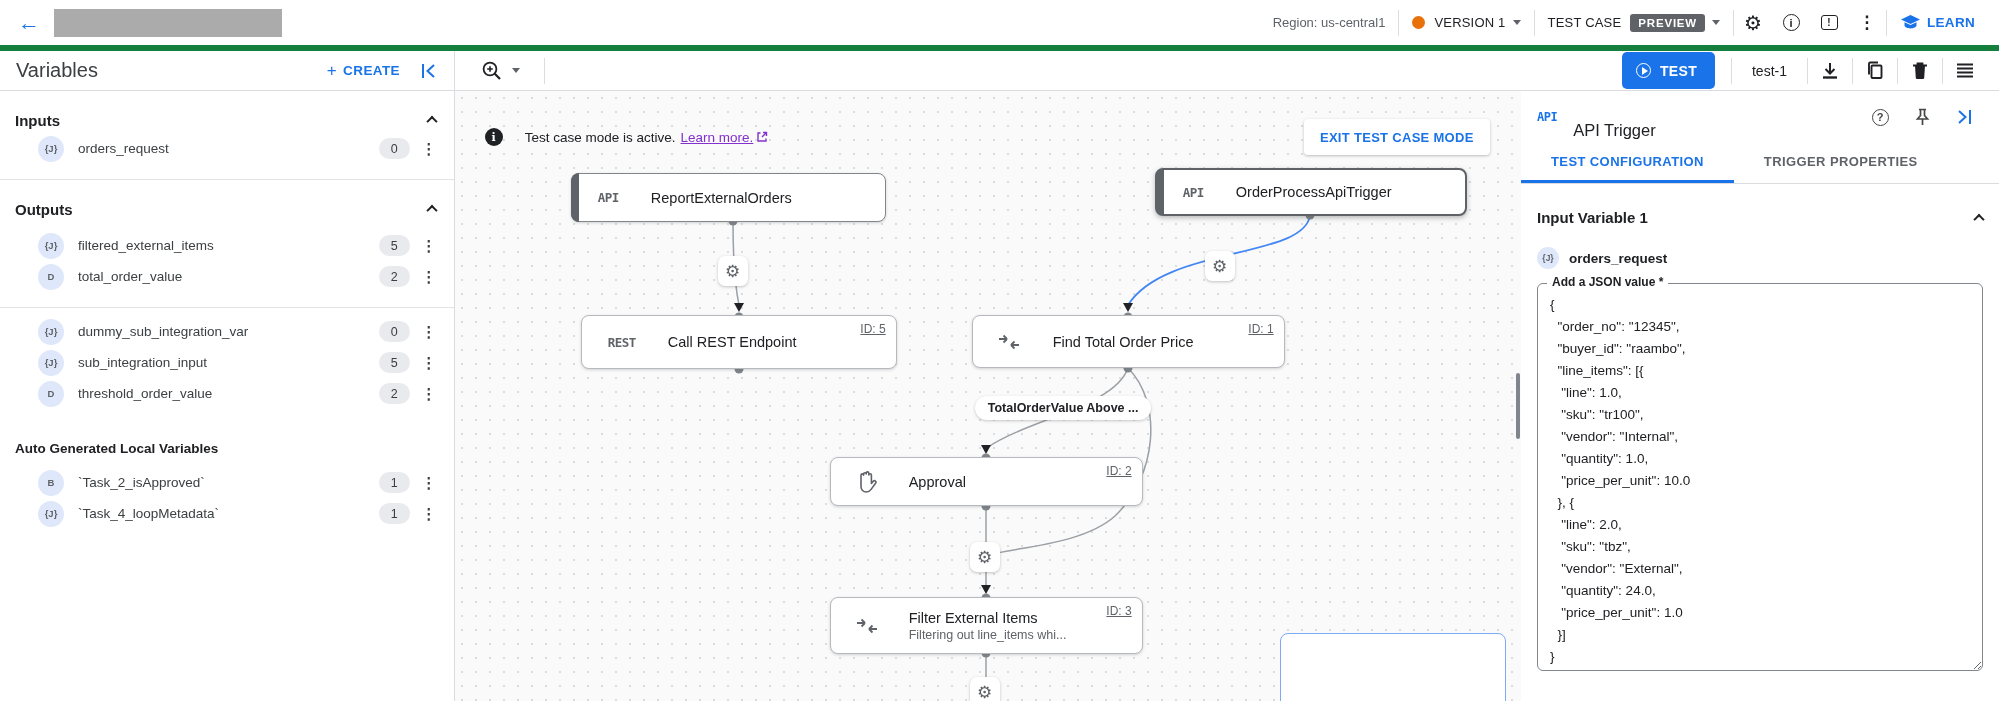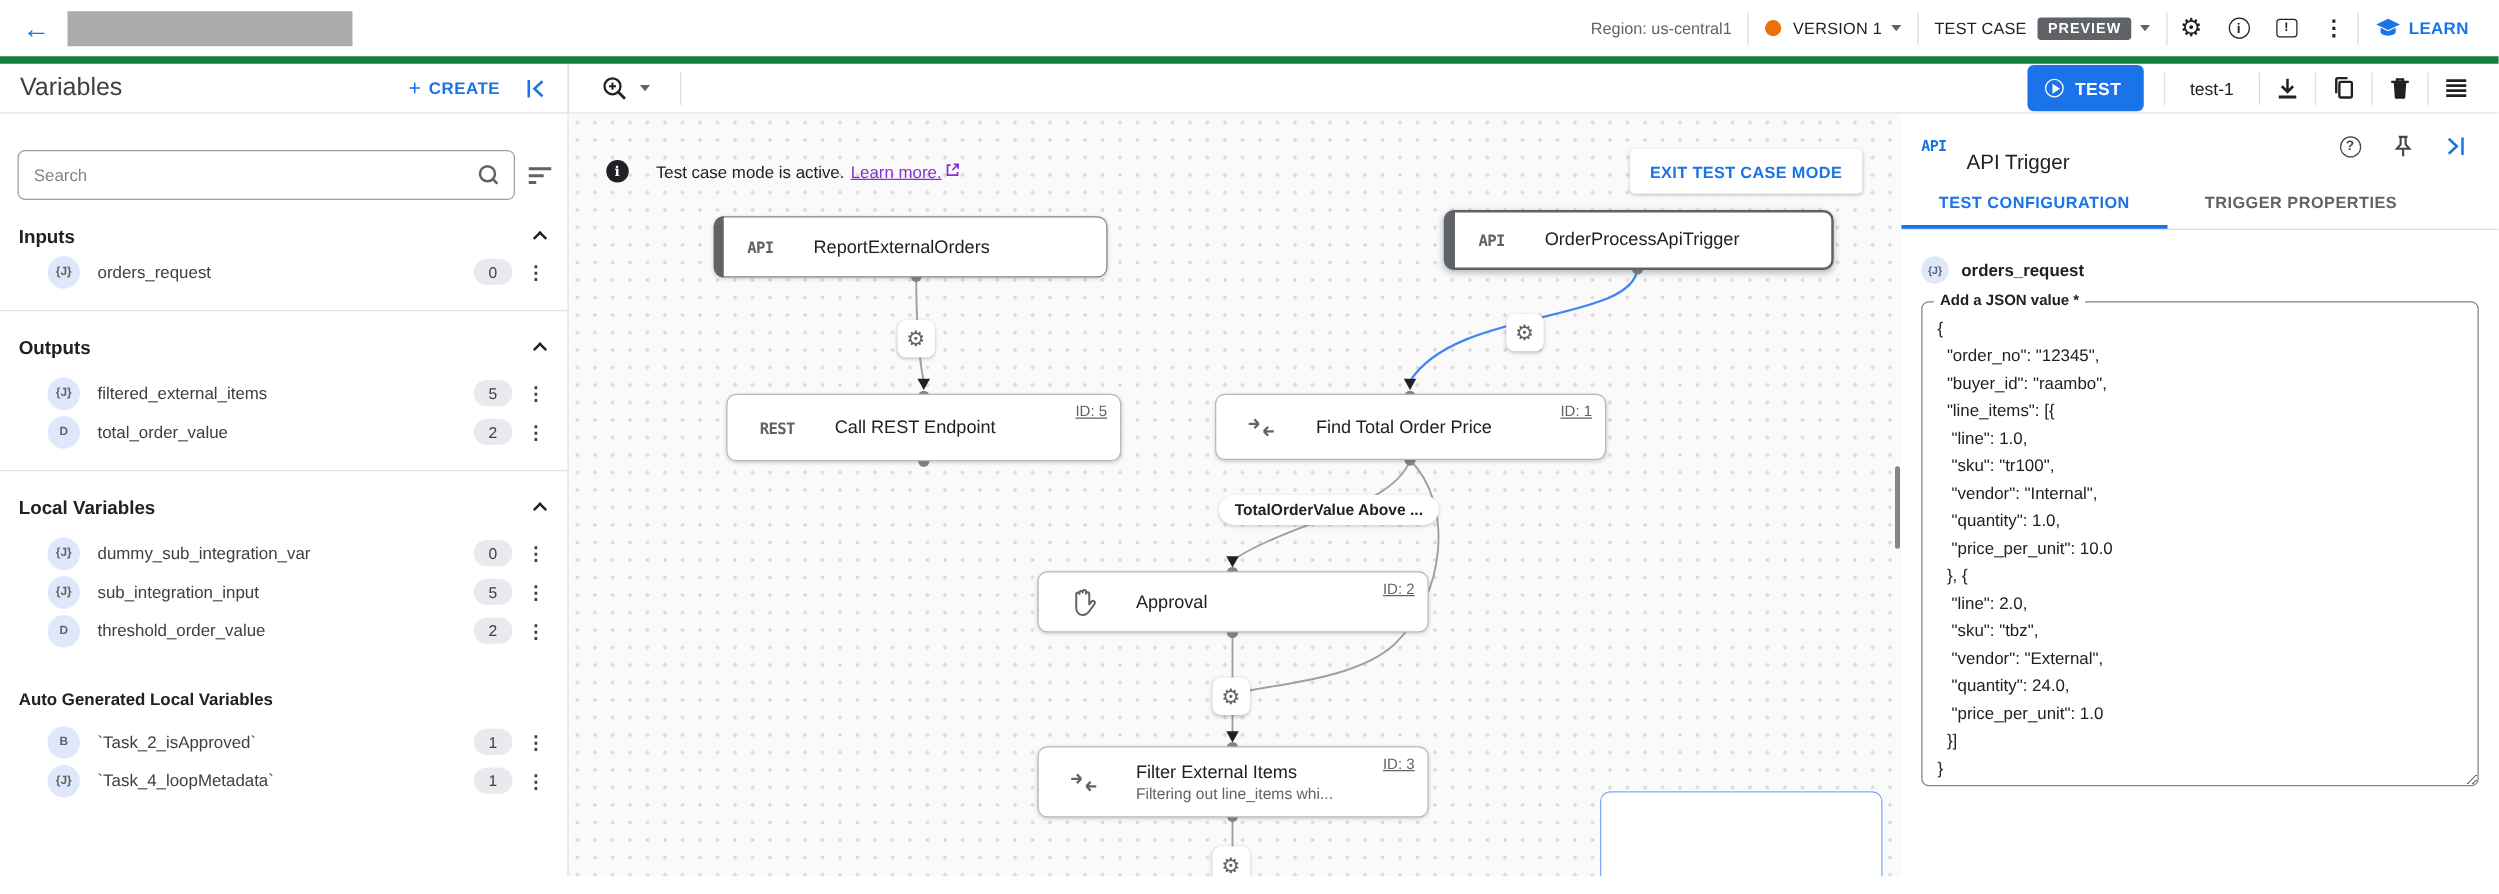--- a/index.html
+++ b/index.html
@@ -207,29 +207,20 @@
       <svg width="18" height="15" viewBox="0 0 18 15">
           <path d="M1 1.5h16M1 5.5h16M1 9.5h16M1 13.5h16" stroke="#202124" stroke-width="2.2"></path>
         </svg>
     </span>
   </div>
 </div>
 
 <div class="content">
 
   <div class="sidebar">
-    <div class="search-row">
-      <div class="search-box">
-        <input type="text" placeholder="Search" style="">
-        <span class="mag"></span>
-      </div>
-      <svg width="20" height="15" viewBox="0 0 20 15">
-          <path d="M1 2h18M1 7.5h12M1 13h6" stroke="#5f6368" stroke-width="2.4"></path>
-        </svg>
-    </div>
 
     <div class="sec-header">
       <span class="sec-title">Inputs</span>
       <span class="chev-up"></span>
     </div>
     <div class="var-row">
       <span class="type-ic">{J}</span>
       <span class="var-name">orders_request</span>
       <span class="count-badge">0</span>
       <span class="row-kebab">⋮</span>
@@ -247,24 +238,20 @@
       <span class="row-kebab">⋮</span>
     </div>
     <div class="var-row">
       <span class="type-ic">D</span>
       <span class="var-name">total_order_value</span>
       <span class="count-badge">2</span>
       <span class="row-kebab">⋮</span>
     </div>
     <div class="sb-div"></div>
 
-    <div class="sec-header">
-      <span class="sec-title">Local Variables</span>
-      <span class="chev-up"></span>
-    </div>
     <div class="var-row" style="margin-top:8px">
       <span class="type-ic">{J}</span>
       <span class="var-name">dummy_sub_integration_var</span>
       <span class="count-badge">0</span>
       <span class="row-kebab">⋮</span>
     </div>
     <div class="var-row">
       <span class="type-ic">{J}</span>
       <span class="var-name">sub_integration_input</span>
       <span class="count-badge">5</span>
@@ -416,20 +403,24 @@
               <path d="M15 1v14M4 2l6.5 6L4 14" stroke="#1a73e8" stroke-width="2" fill="none"></path>
             </svg>
         </span>
       </span>
     </div>
     <div class="tabs">
       <span class="tab active">TEST CONFIGURATION</span>
       <span class="tab">TRIGGER PROPERTIES</span>
     </div>
     <div class="panel-body">
+      <div class="iv-head">
+        <span class="iv-title">Input Variable 1</span>
+        <span class="chev-up"></span>
+      </div>
       <div class="pvar-row">
         <span class="type-ic-sm">{J}</span>
         <span class="pvar-name">orders_request</span>
       </div>
       <div class="json-field">
         <span class="json-label">Add a JSON value *</span>
         <textarea class="json-area" spellcheck="false" style="">{
   "order_no": "12345",
   "buyer_id": "raambo",
   "line_items": [{

